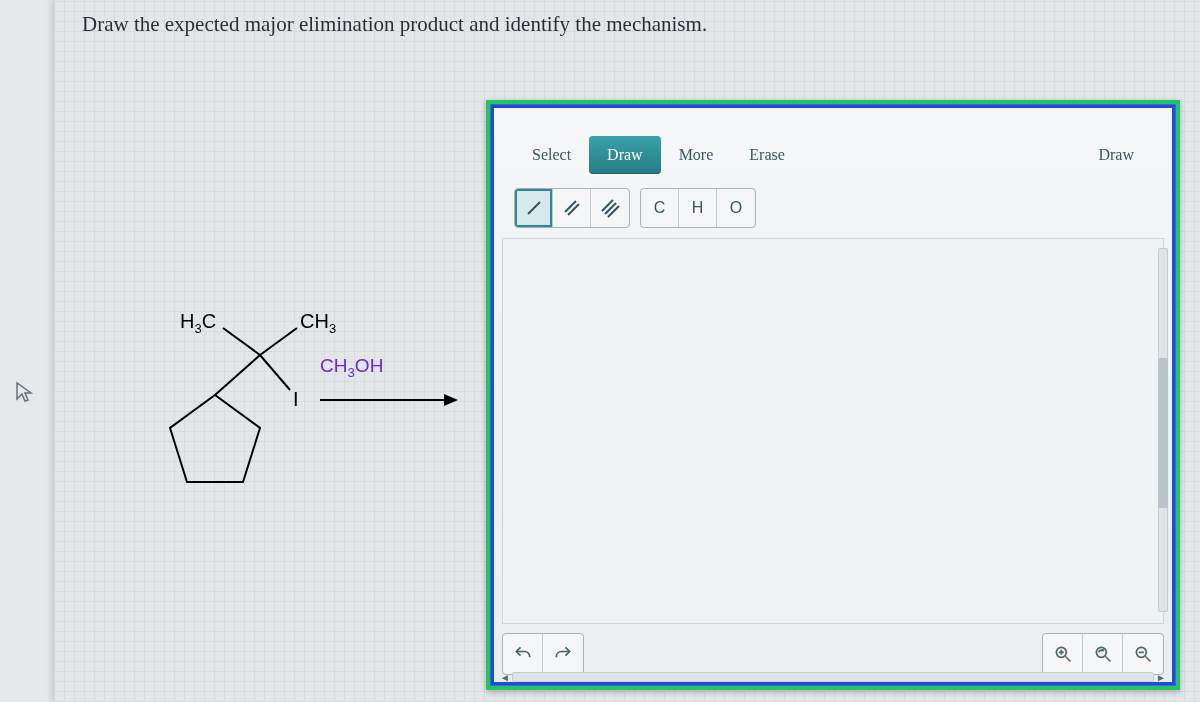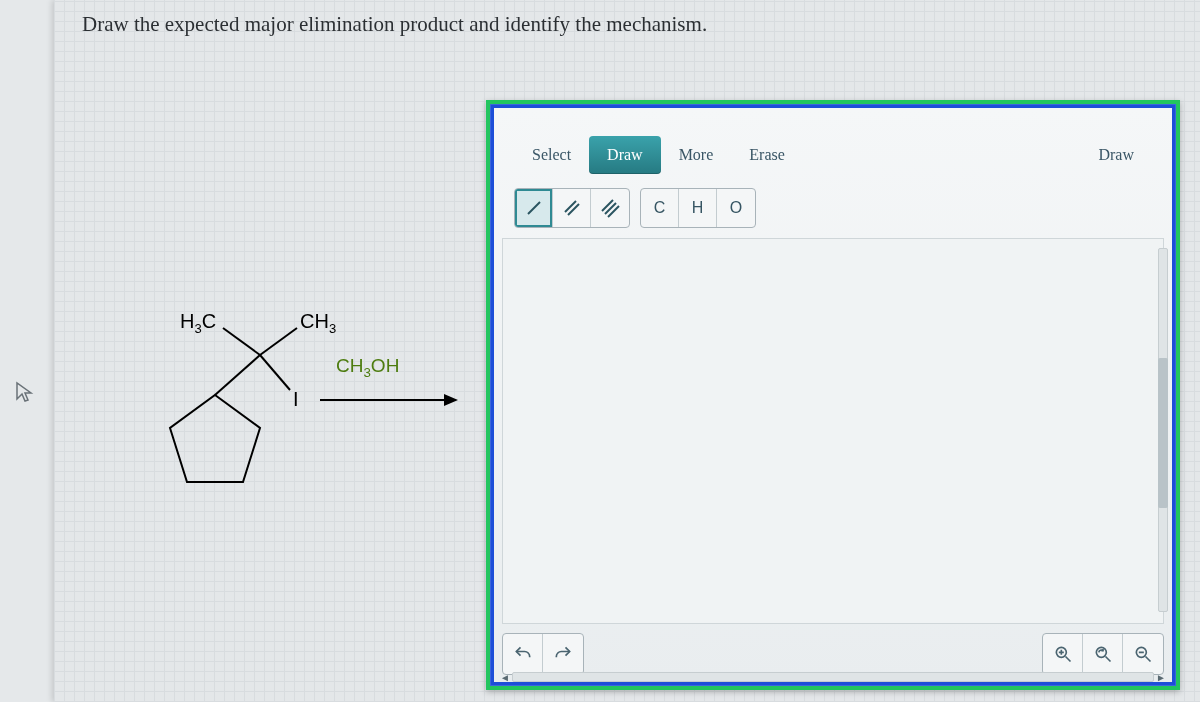--- a/index.html
+++ b/index.html
@@ -41,25 +41,25 @@
     position: absolute;
     left: 120px;
     top: 300px;
     width: 360px;
     height: 220px;
     text-align: center;
   }
   .molecule-svg { position:absolute; left:0; top:0; }
   .reagent {
     position: absolute;
-    left: 336px;
+    left: 320px;
     top: 355px;
     font-family: Arial, Helvetica, sans-serif;
     font-size: 19px;
-    color: #4d7c0f;
+    color: #6d28d9;
   }
   .reagent sub { font-size: 0.7em; }
   .arrow {
     position: absolute;
     left: 318px;
     top: 390px;
     width: 140px;
     height: 20px;
   }
   

